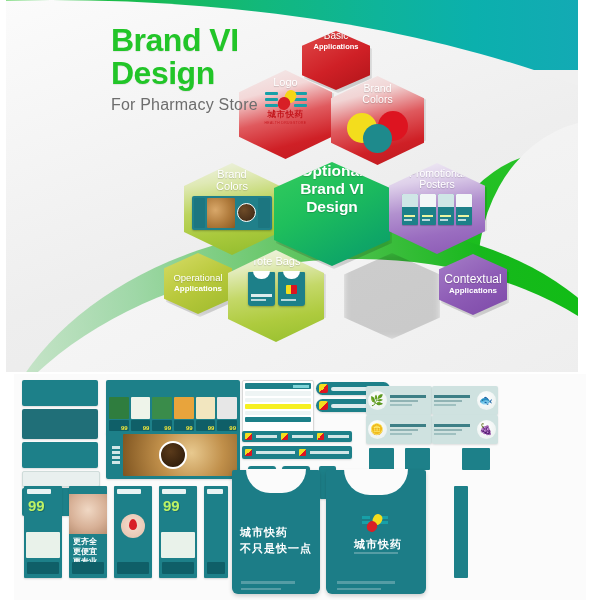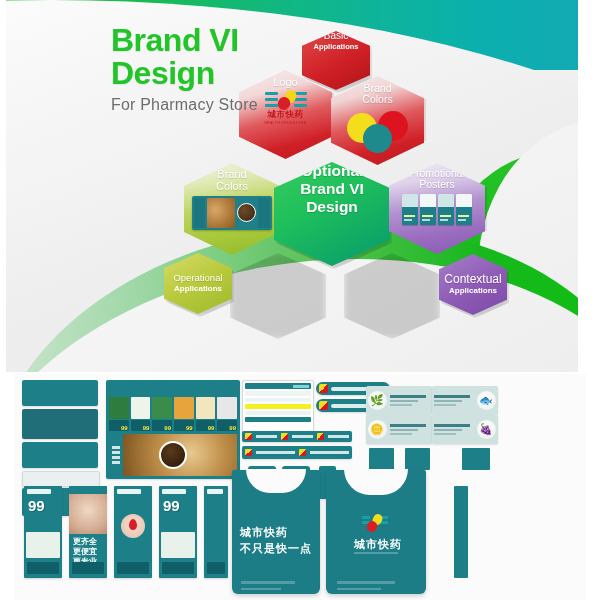--- a/index.html
+++ b/index.html
@@ -211,21 +211,21 @@
      display:flex;align-items:center;justify-content:center;font-size:11px;}
   .fc-lines{flex:1;display:flex;flex-direction:column;gap:2px;}
   .fc-l1{height:2.6px;background:#3d7f86;width:90%;}
   .fc-l2{height:1.8px;background:#90b3b4;width:70%;}
   .fc-l3{height:1.8px;background:#9fc0c0;width:55%;}
 
   
   .vposter{width:38px;height:92px;background:#1d8089;border-radius:1px;position:relative;overflow:hidden;
      box-shadow:0 1px 2px rgba(0,0,0,.16);}
   .vp-logo{position:absolute;left:3px;top:3px;width:24px;height:5px;background:rgba(255,255,255,.9);border-radius:1px;}
-  .vp-99{position:absolute;left:4px;top:12px;font-size:15px;font-weight:bold;color:#ffffff;line-height:1;
+  .vp-99{position:absolute;left:4px;top:12px;font-size:15px;font-weight:bold;color:#bef264;line-height:1;
      text-shadow:1px 1px 0 rgba(0,0,0,.18);}
   .vp-cn{position:absolute;left:4px;top:30px;font-size:8px;font-weight:bold;color:#fff;line-height:1.1;}
   .vp-prod{position:absolute;left:2px;bottom:20px;width:34px;height:26px;background:#e9f2ea;border-radius:1px;}
   .vp-foot{position:absolute;left:3px;bottom:4px;width:32px;height:12px;background:#0f5f68;border-radius:1px;}
   .vp-photo{position:absolute;left:0;top:8px;width:38px;height:40px;
      background:radial-gradient(circle at 50% 40%,#f0d8c4,#d7b096 60%,#b98f72 100%);}
   .vp-hands{position:absolute;left:7px;top:28px;width:24px;height:24px;border-radius:50%;
      background:radial-gradient(circle at 50% 45%,#f6ded0,#e3bfa9);}
   .vp-drop{position:absolute;left:15px;top:33px;width:8px;height:11px;background:#d81f26;
      border-radius:50% 50% 50% 50%/60% 60% 40% 40%;}
@@ -346,20 +346,33 @@
       </div>
     </div>
 
     <div class="hex-shadow" style="left:160px;top:256px;width:68px;height:61px;"></div>
     <div class="hex hex-oper">
       <div class="hex-label">Operational</div>
       <div class="hex-sub">Applications</div>
     </div>
 
     <div class="hex-shadow" style="left:224px;top:253px;width:96px;height:86px;"></div>
+    <div class="hex hex-tote">
+      <div class="hex-label">Tote Bags</div>
+      <div class="totes">
+        <div class="tote">
+          <div class="tote-txt"></div>
+            <div class="tote-txt2"></div>
+        </div>
+        <div class="tote">
+          <div class="tote-logo"></div>
+          <div class="tote-txt2"></div>
+        </div>
+      </div>
+    </div>
 
     <div class="hex-shadow" style="left:338px;top:253px;width:96px;height:86px;"></div>
 
     <div class="hex-shadow" style="left:435px;top:257px;width:68px;height:61px;"></div>
     <div class="hex hex-ctx">
       <div class="hex-label">Contextual</div>
       <div class="hex-sub">Applications</div>
     </div>
   </div>
 

